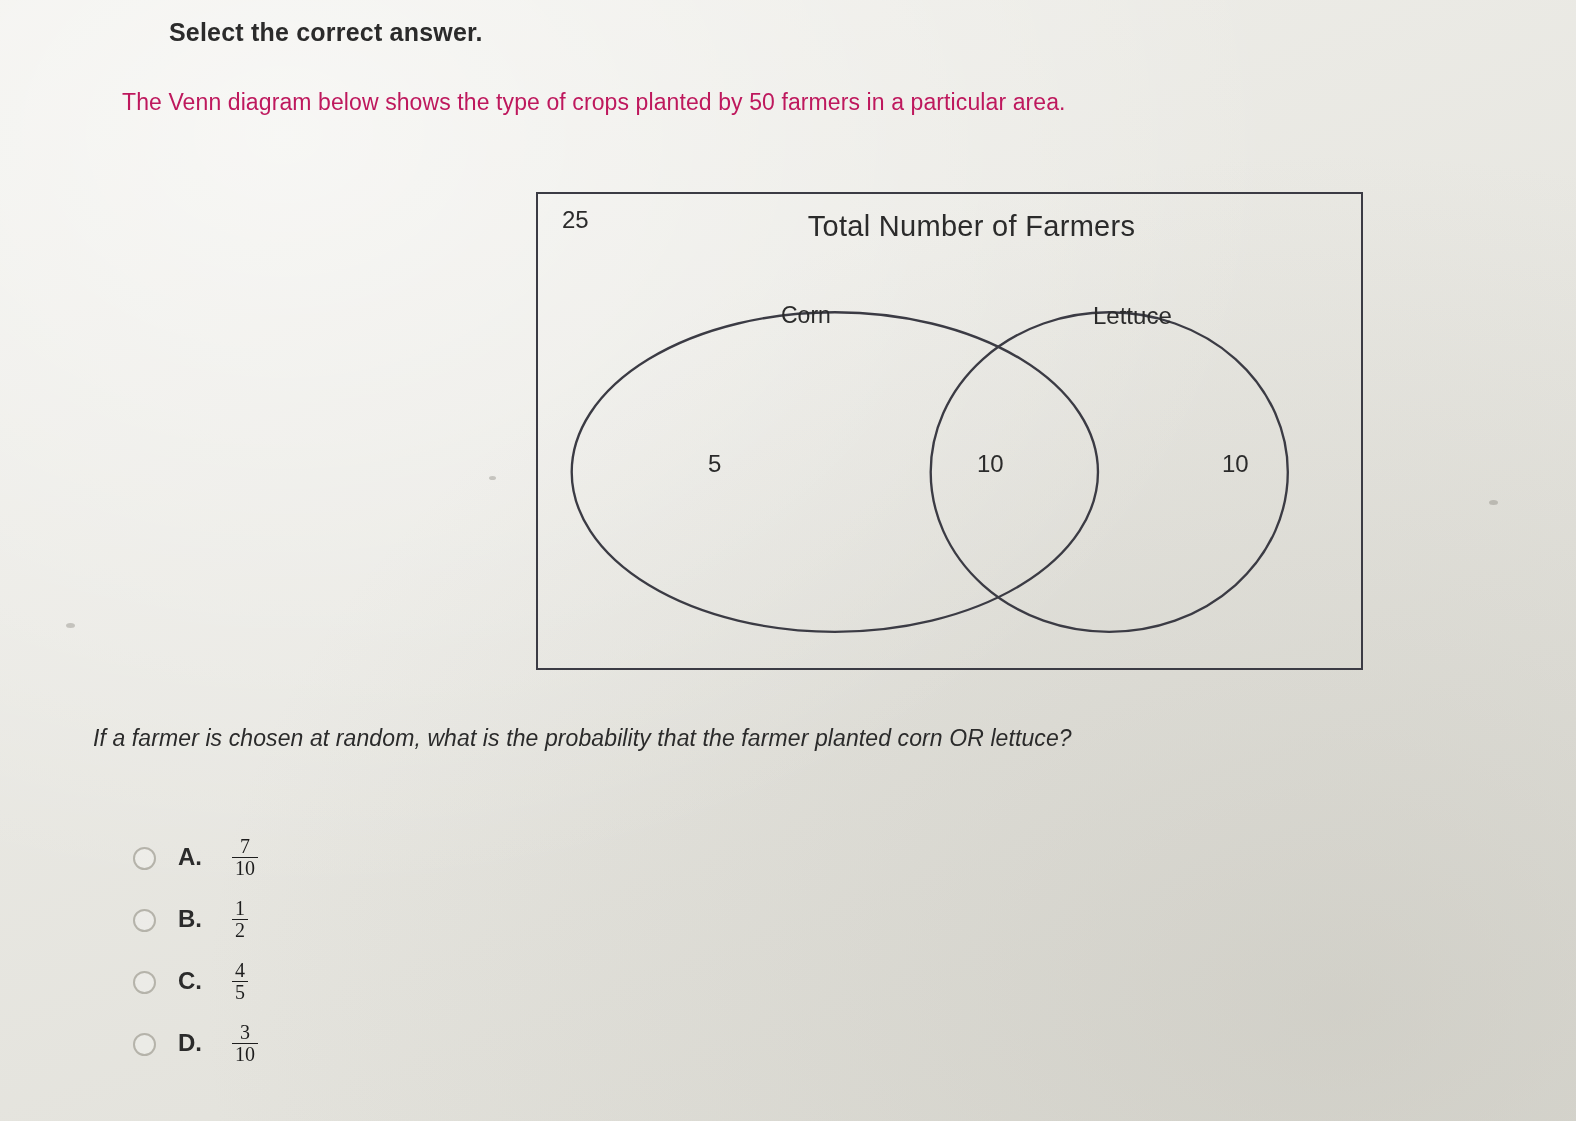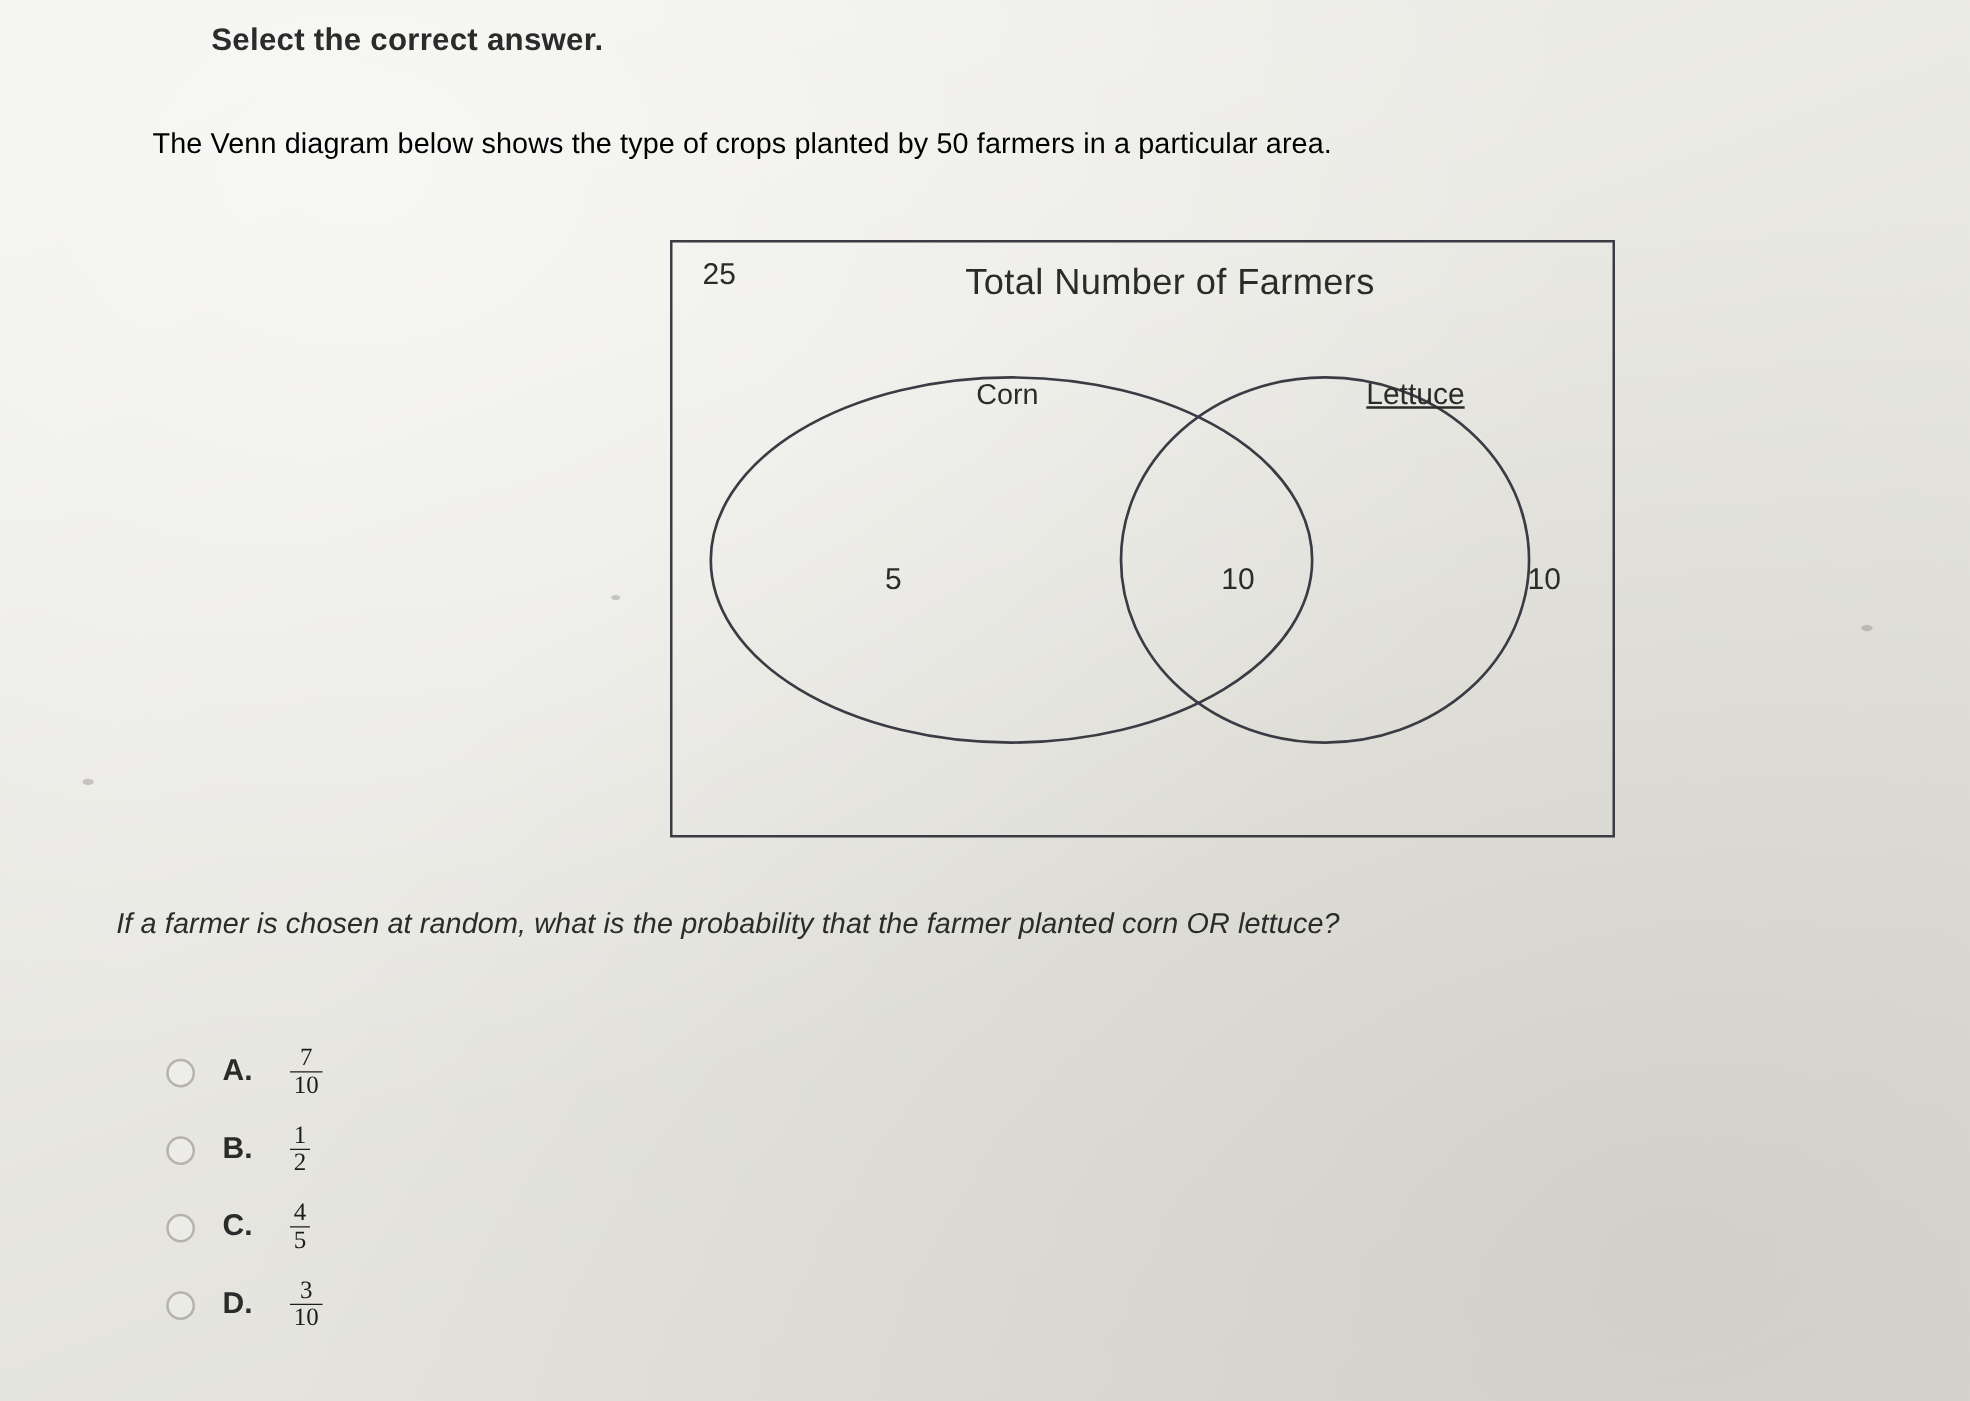--- a/index.html
+++ b/index.html
@@ -31,40 +31,40 @@
     top: 18px;
     font-size: 25px;
     font-weight: 700;
     letter-spacing: 0.2px;
     color: #2b2b2b;
     margin-left: 47px;
   }
   .prompt-top {
     position: absolute;
     left: 122px;
-    top: 101px;
+    top: 89px;
     font-size: 23px;
-    color: #000000;
+    color: #be185d;
     letter-spacing: 0.1px;
   }
   .prompt-bottom {
     position: absolute;
     left: 93px;
     top: 725px;
     font-size: 23px;
     color: #2b2b2b;
     letter-spacing: 0.1px;
     font-style: italic;
   }
   
   .venn-wrap {
     position: absolute;
     left: 536px;
     top: 192px;
-    width: 756px;
+    width: 827px;
     height: 478px;
   }
   .venn-box {
     position: absolute;
     inset: 0;
     border: 2.5px solid #3b3b44;
     box-sizing: border-box;
   }
   .venn-title {
     position: absolute;
@@ -94,21 +94,20 @@
     top: 110px;
     font-size: 23px;
     color: #2b2b2b;
   }
   .label-lettuce {
     position: absolute;
     left: 557px;
     top: 110px;
     font-size: 24px;
     color: #2b2b2b;
-    text-decoration: underline;
   }
   .count-corn-only {
     position: absolute;
     left: 172px;
     top: 258px;
     font-size: 24px;
     color: #2b2b2b;
   }
   .count-both {
     position: absolute;

